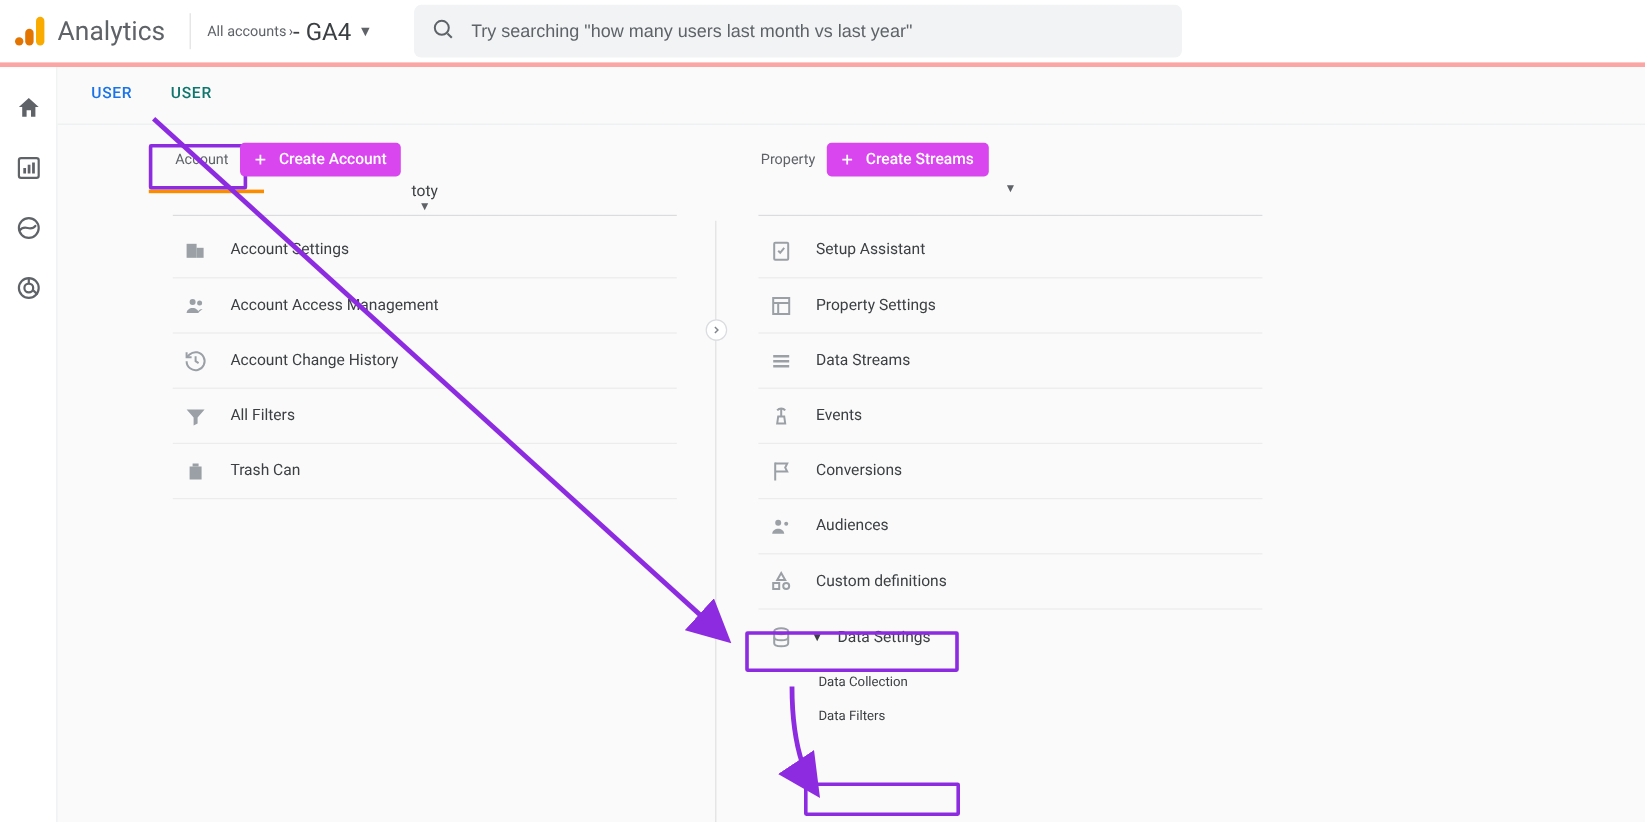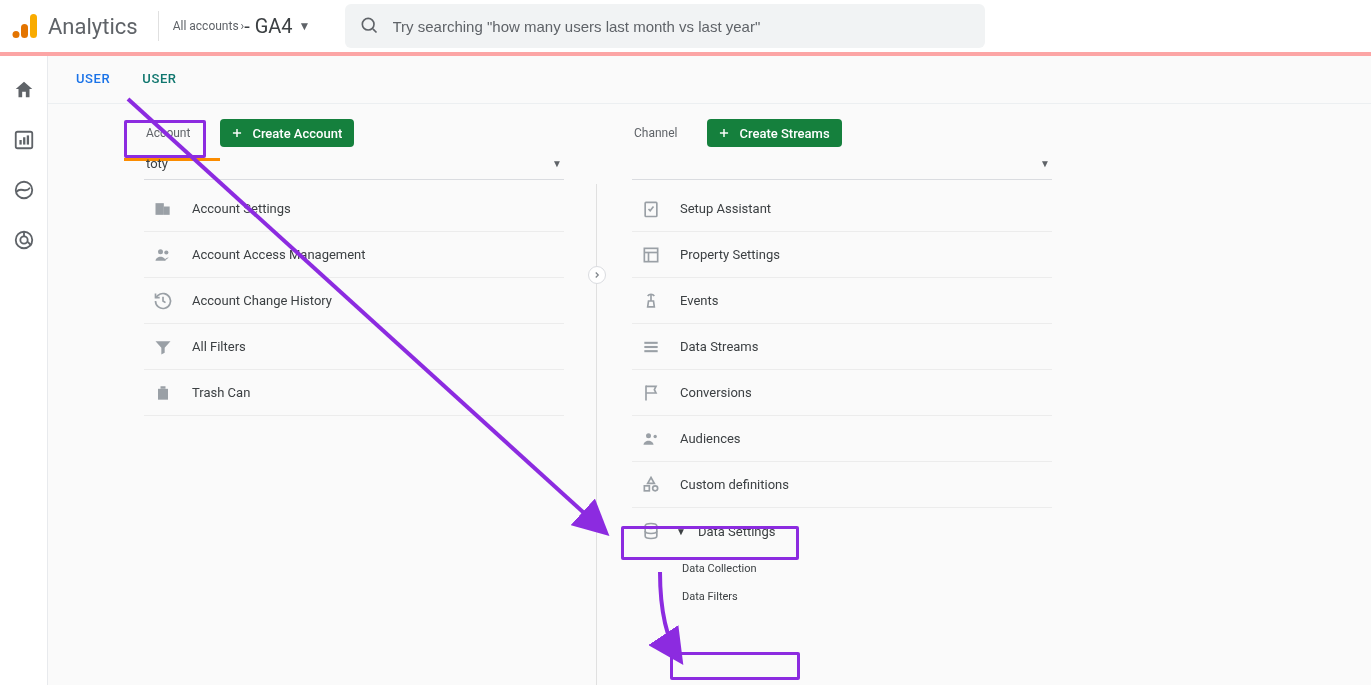--- a/index.html
+++ b/index.html
@@ -166,47 +166,47 @@
   .col-label {
     font-size: 12px;
     color: #5f6368;
   }
   .col.account { background: transparent; }
   .col.property { background: transparent; }
 
   .create-btn {
     display: inline-flex;
     align-items: center;
-    background: #15803d;
+    background: #d946ef;
     color: #fff;
     border-radius: 4px;
     height: 28px;
     padding: 0 12px 0 8px;
     font-size: 13px;
     font-weight: 500;
     cursor: pointer;
     gap: 6px;
-    margin-left: 20px;
   }
   .create-btn .plus {
     width:18px; height:18px; border-radius:50%;
     display:flex; align-items:center; justify-content:center;
   }
 
   .selector {
     margin-top: 6px;
     height: 28px;
     display:flex;
     align-items:center;
-    justify-content: space-between;
+    justify-content: flex-start;
     border-bottom: 1px solid #dadce0;
     font-size: 13px;
     color: #3c4043;
     padding: 0 2px 4px 2px;
     cursor:pointer;
+    flex-direction:column;
   }
   .selector .dd { color:#5f6368; font-size:10px; }
 
   .menu {
     margin-top: 6px;
   }
   .menu-item {
     height: 46px;
     display: flex;
     align-items: center;
@@ -410,21 +410,21 @@
                 <path d="M4 7h16M9 4h6v3H9z"></path>
               </svg>
             </span>
           <span>Trash Can</span>
         </div>
       </div>
     </div>
 
     <div class="col property">
       <div class="col-header">
-        <span class="col-label">Channel</span>
+        <span class="col-label">Property</span>
         <div class="create-btn">
           <span class="plus">
             <svg width="14" height="14" viewBox="0 0 24 24" stroke="#fff" stroke-width="2.5">
                 <line x1="12" y1="5" x2="12" y2="19"></line>
                 <line x1="5" y1="12" x2="19" y2="12"></line>
               </svg>
           </span>
           <span>Create Streams</span>
         </div>
       </div>
@@ -447,37 +447,37 @@
               <svg width="20" height="20" viewBox="0 0 24 24" fill="none" stroke="#9aa0a6" stroke-width="2">
                 <rect x="4" y="4" width="16" height="16"></rect>
                 <line x1="4" y1="9" x2="20" y2="9"></line>
                 <line x1="9" y1="9" x2="9" y2="20"></line>
               </svg>
             </span>
           <span>Property Settings</span>
         </div>
         <div class="menu-item">
           <span class="menu-icon">
-              <svg width="20" height="20" viewBox="0 0 24 24" fill="none" stroke="#9aa0a6" stroke-width="2">
-                <path d="M12 4v8"></path>
-                <path d="M9 12h6l1 7H8z"></path>
-                <path d="M8 6a5 5 0 0 1 8 0"></path>
-              </svg>
-            </span>
-          <span>Events</span>
-        </div>
-        <div class="menu-item">
-          <span class="menu-icon">
               <svg width="20" height="20" viewBox="0 0 24 24" fill="none" stroke="#9aa0a6" stroke-width="2.5">
                 <line x1="4" y1="7" x2="20" y2="7"></line>
                 <line x1="4" y1="12" x2="20" y2="12"></line>
                 <line x1="4" y1="17" x2="20" y2="17"></line>
               </svg>
             </span>
           <span>Data Streams</span>
+        </div>
+        <div class="menu-item">
+          <span class="menu-icon">
+              <svg width="20" height="20" viewBox="0 0 24 24" fill="none" stroke="#9aa0a6" stroke-width="2">
+                <path d="M12 4v8"></path>
+                <path d="M9 12h6l1 7H8z"></path>
+                <path d="M8 6a5 5 0 0 1 8 0"></path>
+              </svg>
+            </span>
+          <span>Events</span>
         </div>
         <div class="menu-item">
           <span class="menu-icon">
               <svg width="20" height="20" viewBox="0 0 24 24" fill="none" stroke="#9aa0a6" stroke-width="2">
                 <line x1="6" y1="3" x2="6" y2="21"></line>
                 <path d="M6 4h12l-2 4 2 4H6"></path>
               </svg>
             </span>
           <span>Conversions</span>
         </div>

